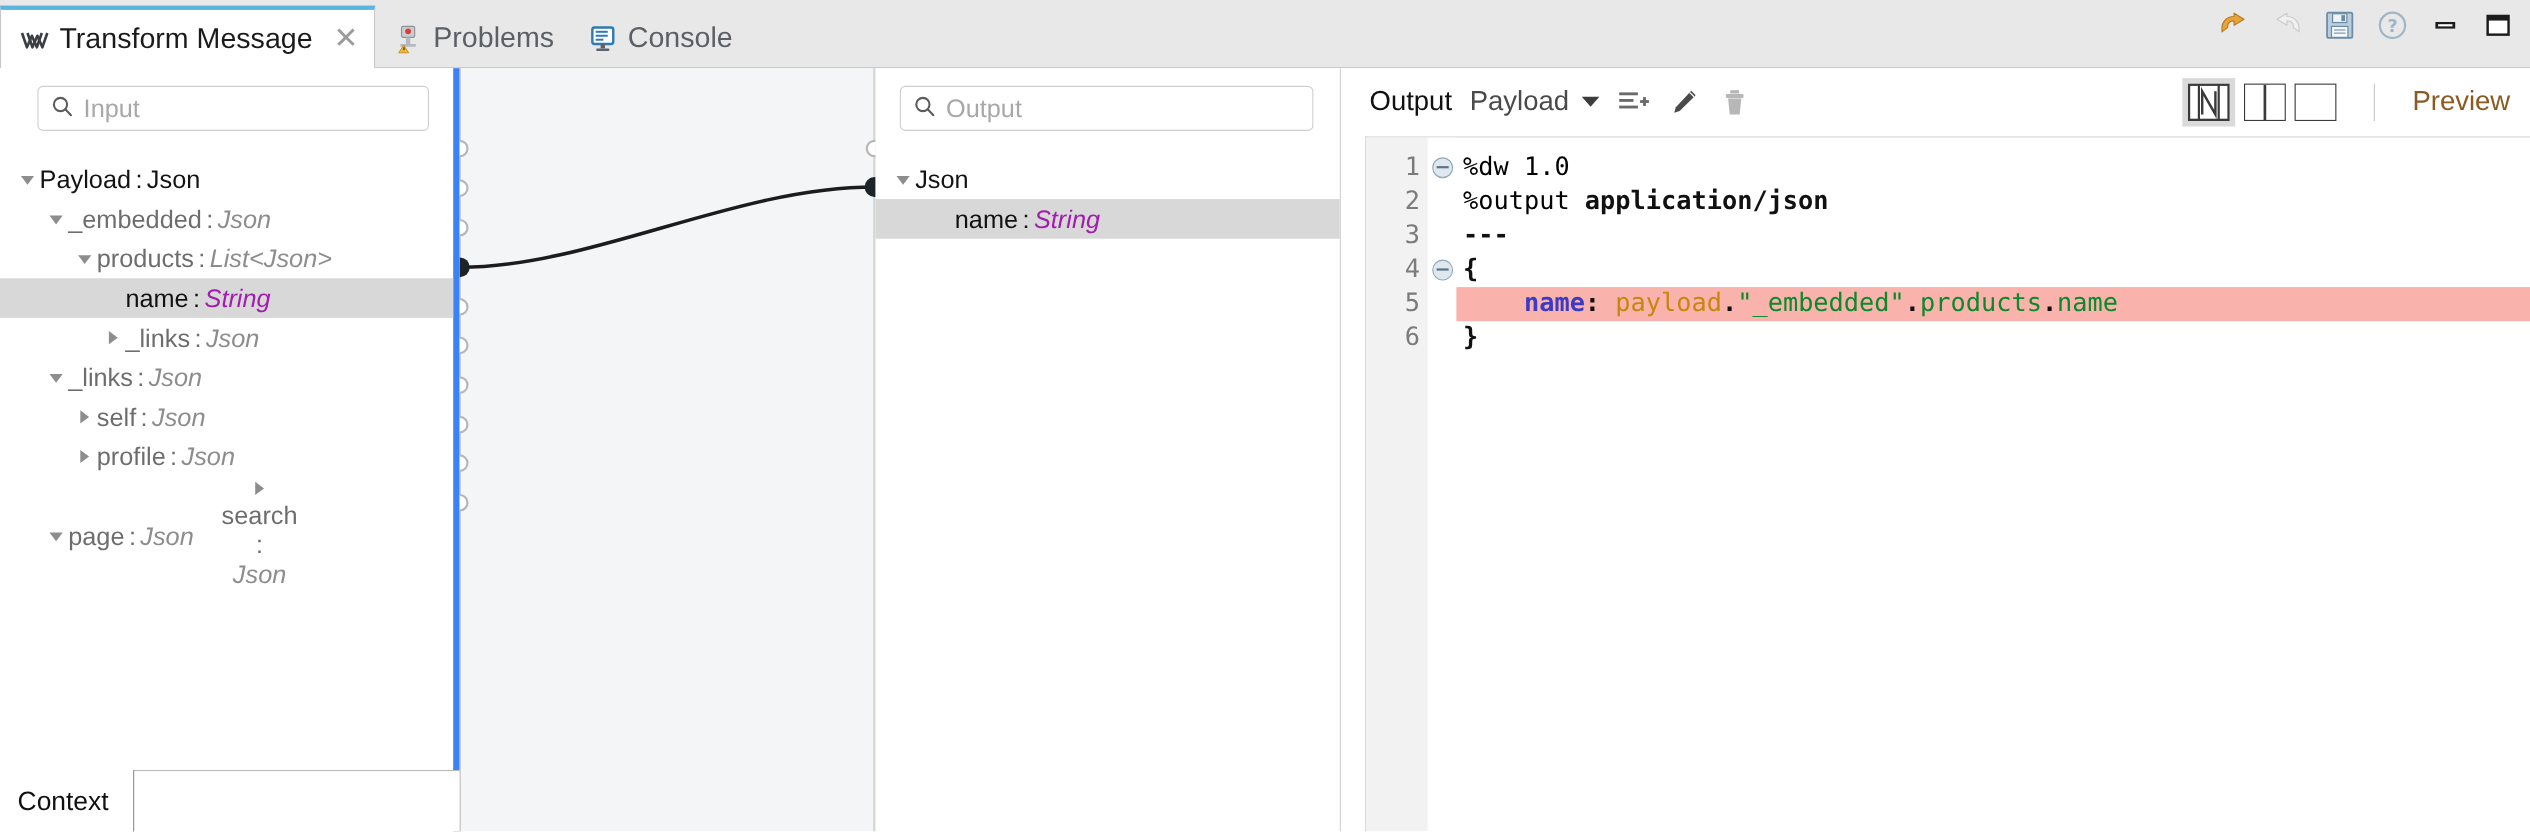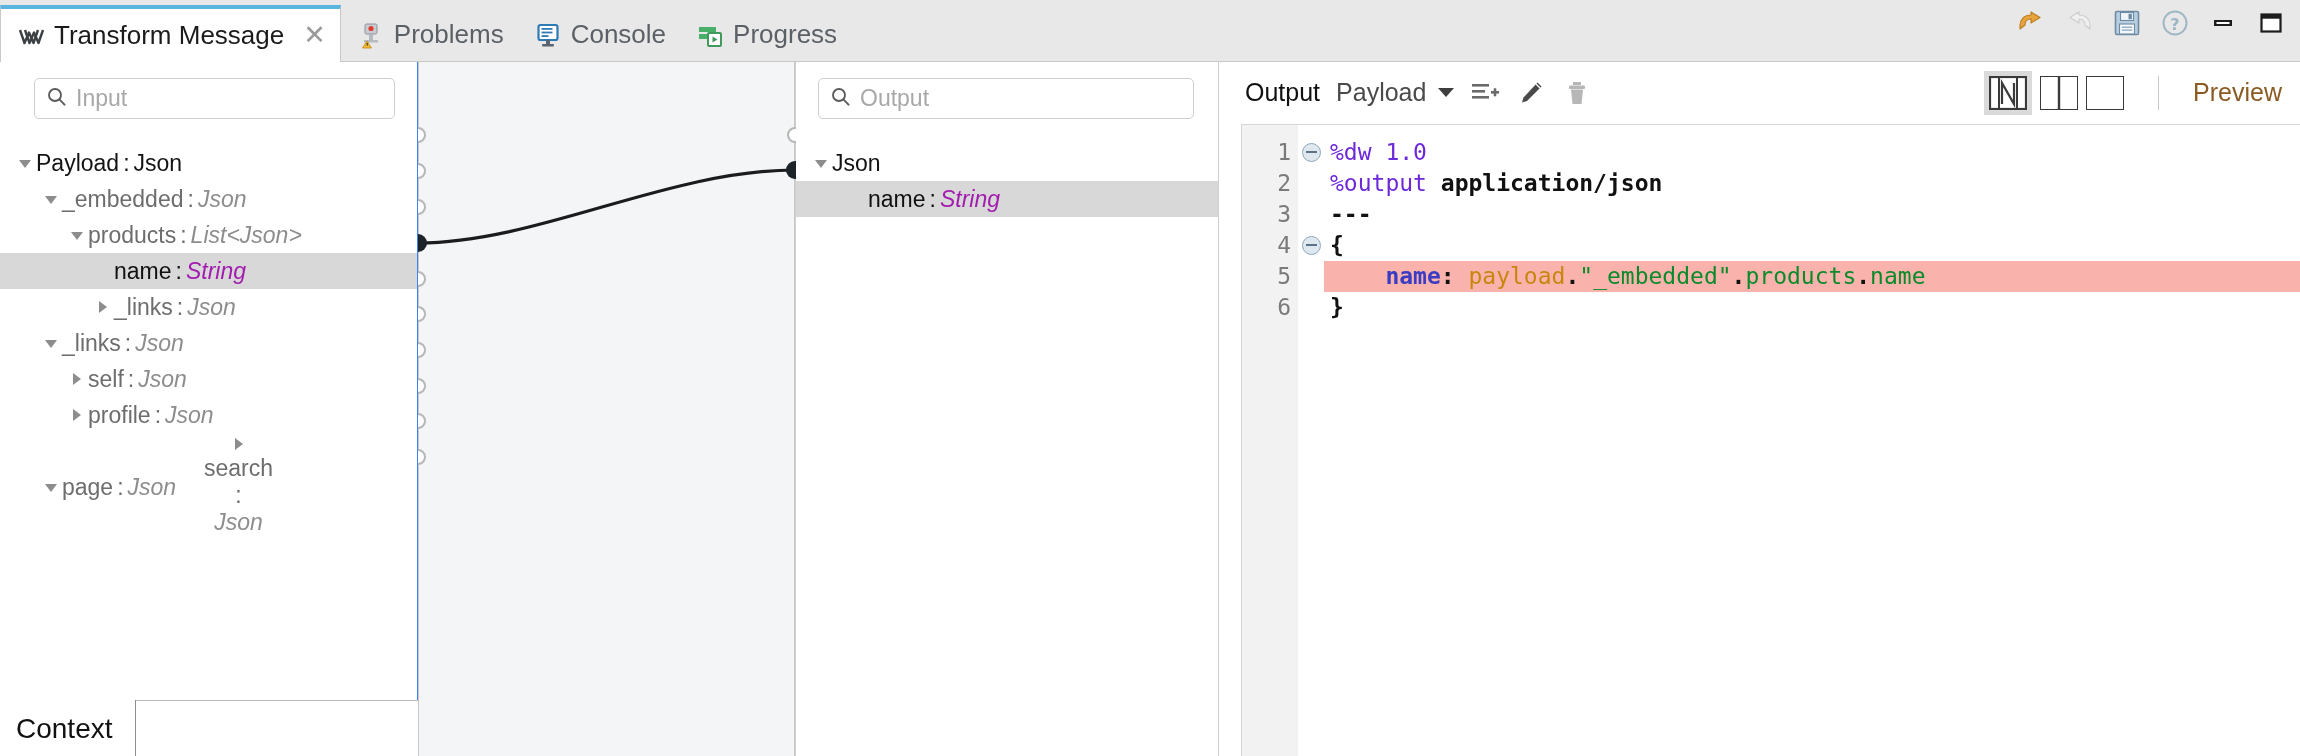--- a/index.html
+++ b/index.html
@@ -62,21 +62,21 @@
     display: flex;
     height: 694px;
     width: 2300px;
   }
 
   
   .pane-input {
     width: 418px;
     position: relative;
     background: #ffffff;
-    border-right: 1px solid #3b82f6;
+    border-right: 6px solid #3b82f6;
     flex: 0 0 418px;
   }
   .searchwrap { padding: 16px 22px 0 34px; }
   .search {
     display: flex; align-items: center; gap: 10px;
     height: 41px;
     border: 1px solid #cfcfcf;
     border-radius: 5px;
     padding: 0 12px;
     background: #fff;
@@ -109,21 +109,21 @@
     position: absolute; left: 0; bottom: 0;
     width: 418px; height: 56px;
     border-top: 1px solid #b9b9b9;
     background: #fff;
   }
   .ctx-tab {
     position: absolute; left: 0; top: -1px;
     height: 57px;
     display: flex; align-items: center;
     padding: 0 22px 0 16px;
-    font-size: 28px; color: #111;
+    font-size: 24px; color: #111;
     background: #fff;
     border-right: 1px solid #8e8e8e;
   }
 
   
   .pane-map {
     position: relative;
     width: 378px;
     flex: 0 0 378px;
     background: #f3f5f6;
@@ -201,21 +201,21 @@
   .codearea { flex: 1 1 auto; padding-top: 12px; position: relative; }
   .lnum, .foldcell, .cline {
     height: 31px; line-height: 31px;
     font-family: "DejaVu Sans Mono", monospace;
     font-size: 23px;
   }
   .lnum { text-align: right; padding-right: 7px; color: #7b7b7b; }
   .foldcell { display:flex; align-items:center; justify-content:center; }
   .cline { white-space: pre; padding-left: 6px; }
   .cline.hl { background: #f9b3ac; }
-  .c-grey { color: #6d28d9; }
+  .c-grey { color: #000000; }
   .c-black { color: #111; font-weight: bold; }
   .c-blue { color: #3b3bc4; font-weight: bold; }
   .c-orange { color: #c8860d; }
   .c-green { color: #0a8a2a; }
   .c-dark { color: #111; font-weight: bold; }
 
   .fold-ico { width: 19px; height: 19px; border: 1.5px solid #8fa8bb; border-radius: 50%; background:#dfe8ee; position: relative; }
   .fold-ico::after { content:""; position:absolute; left:3px; right:3px; top:7.2px; height:1.8px; background:#5c7287; }
 </style>
 </head>
@@ -255,31 +255,20 @@
         <rect x="7.5" y="7" width="11" height="1.8" fill="#2d7ab5"></rect>
         <rect x="7.5" y="10.6" width="11" height="1.8" fill="#2d7ab5"></rect>
         <rect x="7.5" y="14.2" width="7" height="1.8" fill="#2d7ab5"></rect>
         <rect x="12" y="19" width="4" height="4" fill="#5a6570"></rect>
         <rect x="8" y="23" width="12" height="2.4" rx="1" fill="#5a6570"></rect>
       </svg>
     </span>
     <span>Console</span>
   </div>
 
-  <div class="tab">
-    <span class="tab-ico">
-      <svg width="28" height="28" viewBox="0 0 28 28">
-        <rect x="3" y="6" width="17" height="5" fill="#49b06a"></rect>
-        <rect x="3" y="13" width="17" height="5" fill="#49b06a"></rect>
-        <rect x="12" y="12" width="13" height="13" rx="1" fill="#ffffff" stroke="#3f9a5c" stroke-width="2"></rect>
-        <path d="M16.5 15.5 L21.5 18.5 L16.5 21.5 Z" fill="#3f9a5c"></path>
-      </svg>
-    </span>
-    <span>Progress</span>
-  </div>
 
 
   <div class="win-actions">
     <span class="wbtn">
       <svg width="30" height="30" viewBox="0 0 30 30">
           <path d="M15 7 C7 7 4 13 4 17 L4 21 L9 17 C9 13 11 11 15 11 L15 15 L24 9.5 L15 4 Z" fill="#e8a33d" stroke="#b97c1e" stroke-width="1.1" stroke-linejoin="round"></path>
         </svg>
     </span>
     <span class="wbtn">
       <svg width="30" height="30" viewBox="0 0 30 30">

